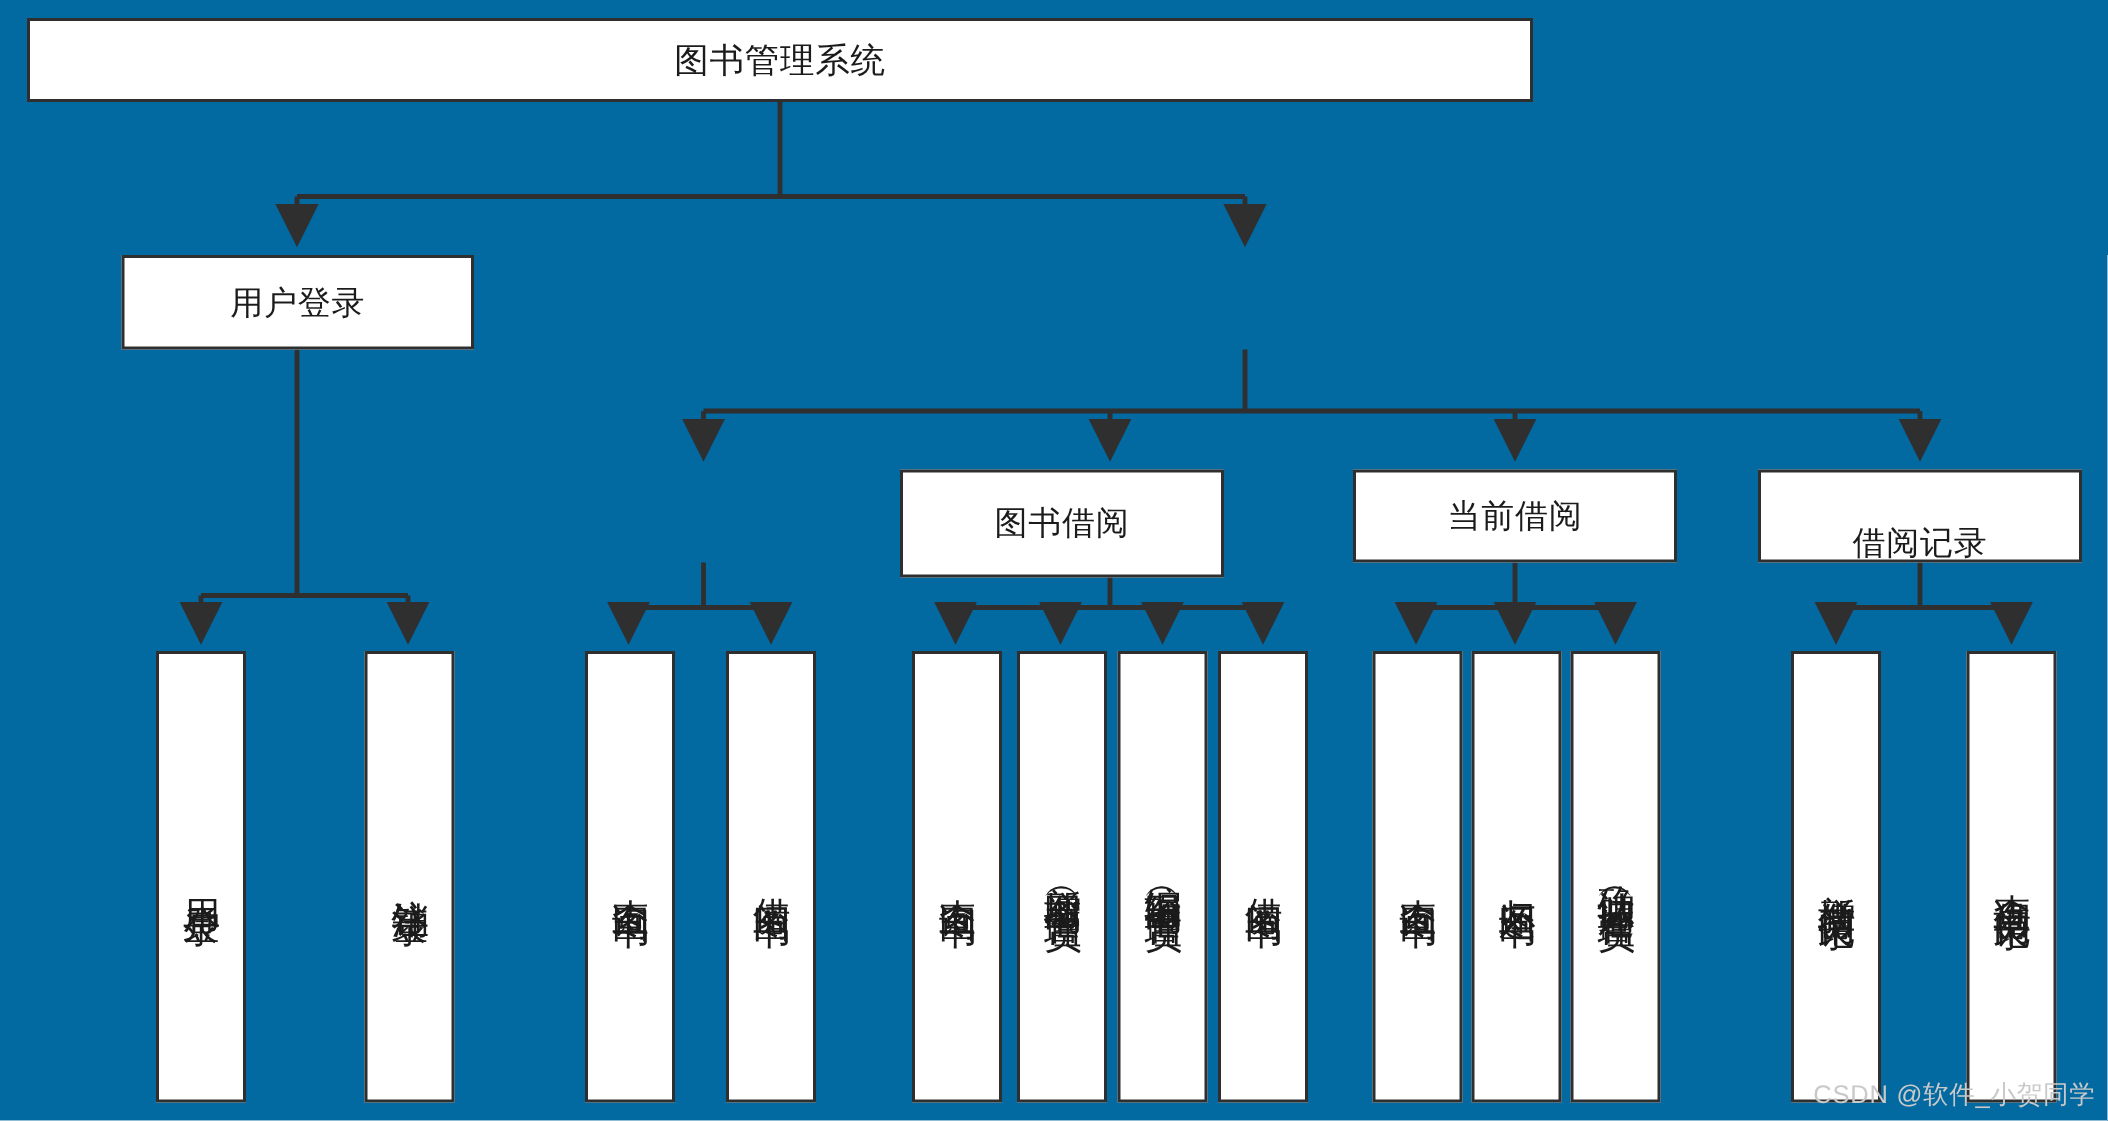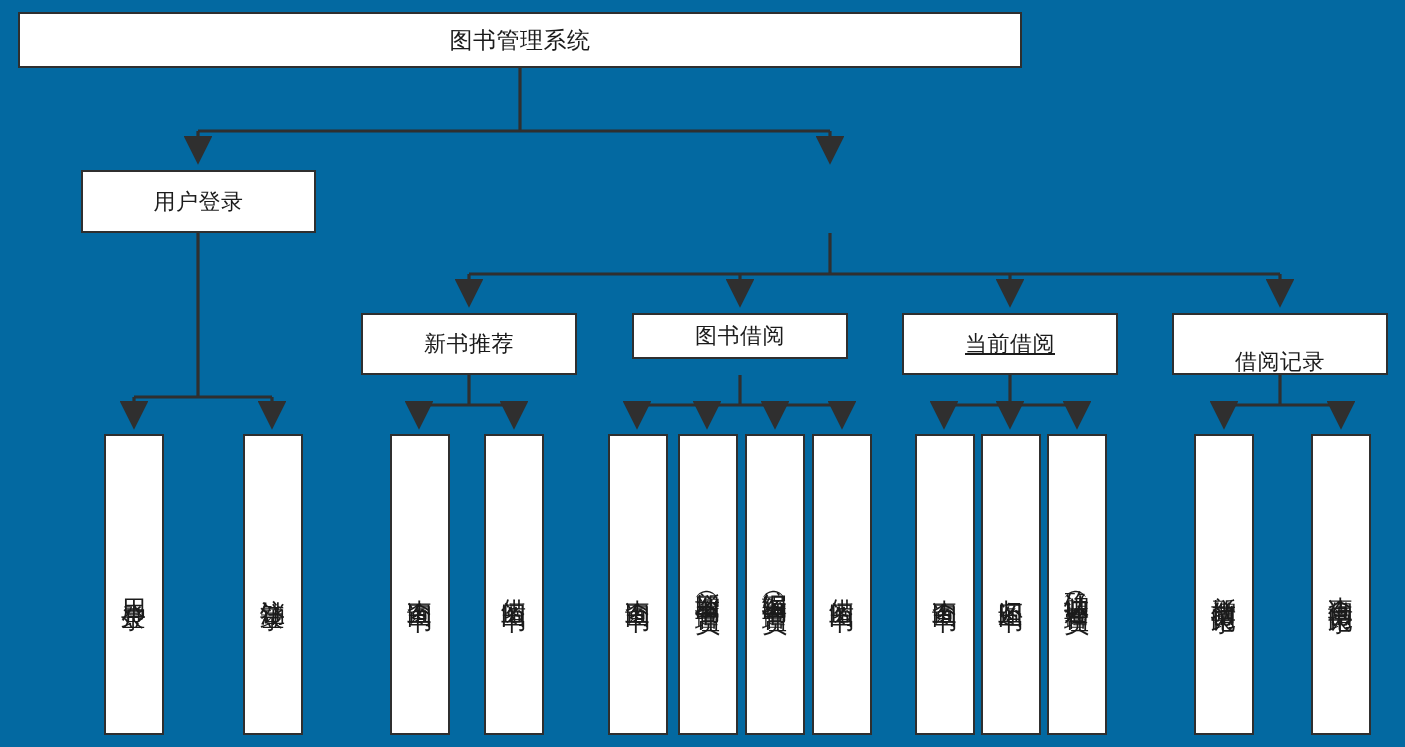--- a/index.html
+++ b/index.html
@@ -130,27 +130,24 @@
   </svg>
 
   <div class="node horiz root" style="left:18px; top:12px; width:1004px; height:56px;">
     <span class="label">图书管理系统</span>
   </div>
 
   <div class="node horiz" style="left:81px; top:170px; width:235px; height:63px;">
     <span class="label">用户登录</span>
   </div>
 
-  <div class="node horiz" style="left:361px; top:313px; width:216px; height:62px;">
-    <span class="label">新书推荐</span>
-  </div>
-  <div class="node horiz" style="left:632px; top:313px; width:216px; height:46px;">
+  <div class="node horiz" style="left:600px; top:313px; width:216px; height:72px;">
     <span class="label">图书借阅</span>
   </div>
-  <div class="node horiz" style="left:902px; top:313px; width:216px; height:62px;text-decoration:underline;">
+  <div class="node horiz" style="left:902px; top:313px; width:216px; height:62px;">
     <span class="label">当前借阅</span>
   </div>
   <div class="node horiz" style="left:1172px; top:313px; width:216px; height:62px;align-items:flex-end;">
     <span class="label">借阅记录</span>
   </div>
 
   <div class="node vert" style="left:104px; top:434px; width:60px; height:301px;">
     <span class="label">用户登录</span>
   </div>
   <div class="node vert" style="left:243px; top:434px; width:60px; height:301px;">
@@ -187,14 +184,15 @@
     <span class="label">确认归还（管理员）</span>
   </div>
 
   <div class="node vert" style="left:1194px; top:434px; width:60px; height:301px;">
     <span class="label">新增借阅记录</span>
   </div>
   <div class="node vert" style="left:1311px; top:434px; width:60px; height:301px;">
     <span class="label">查询借阅记录</span>
   </div>
 
+  <div id="watermark">CSDN @软件_小贺同学</div>
 
 </div>
 
 </body></html>

